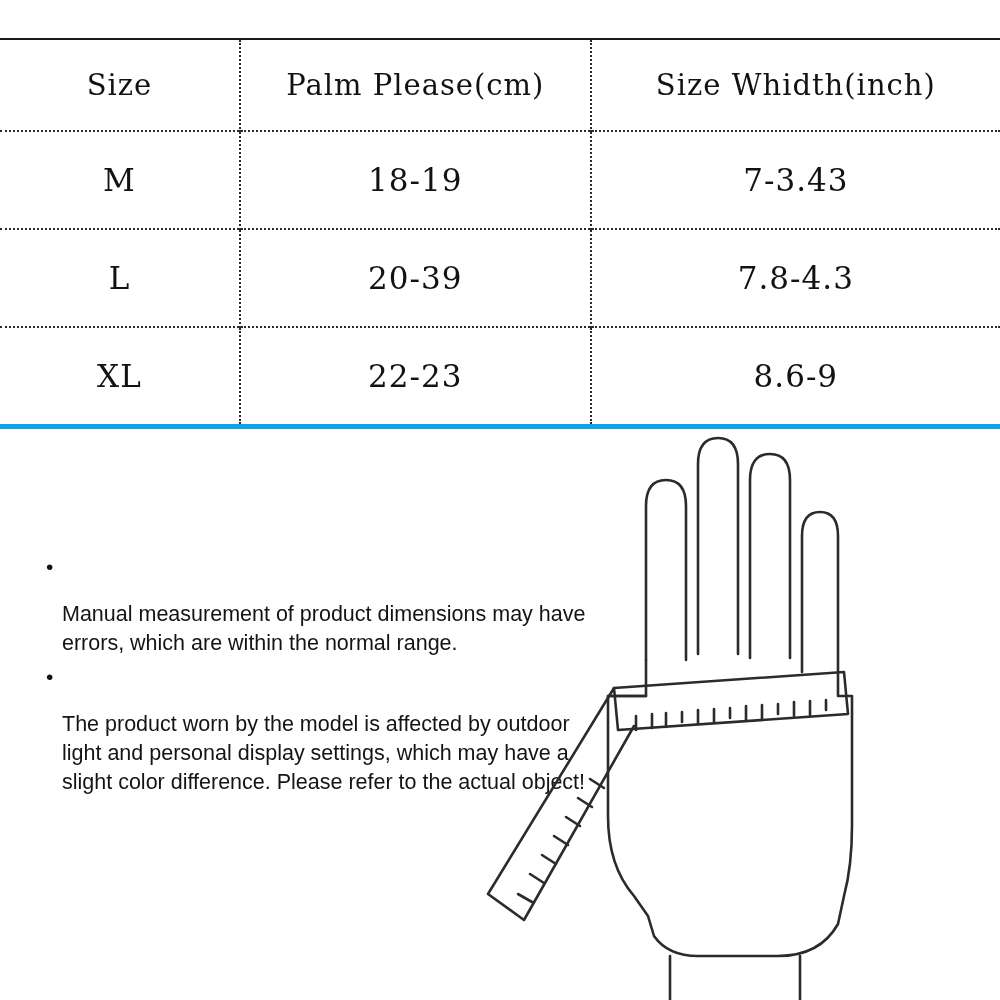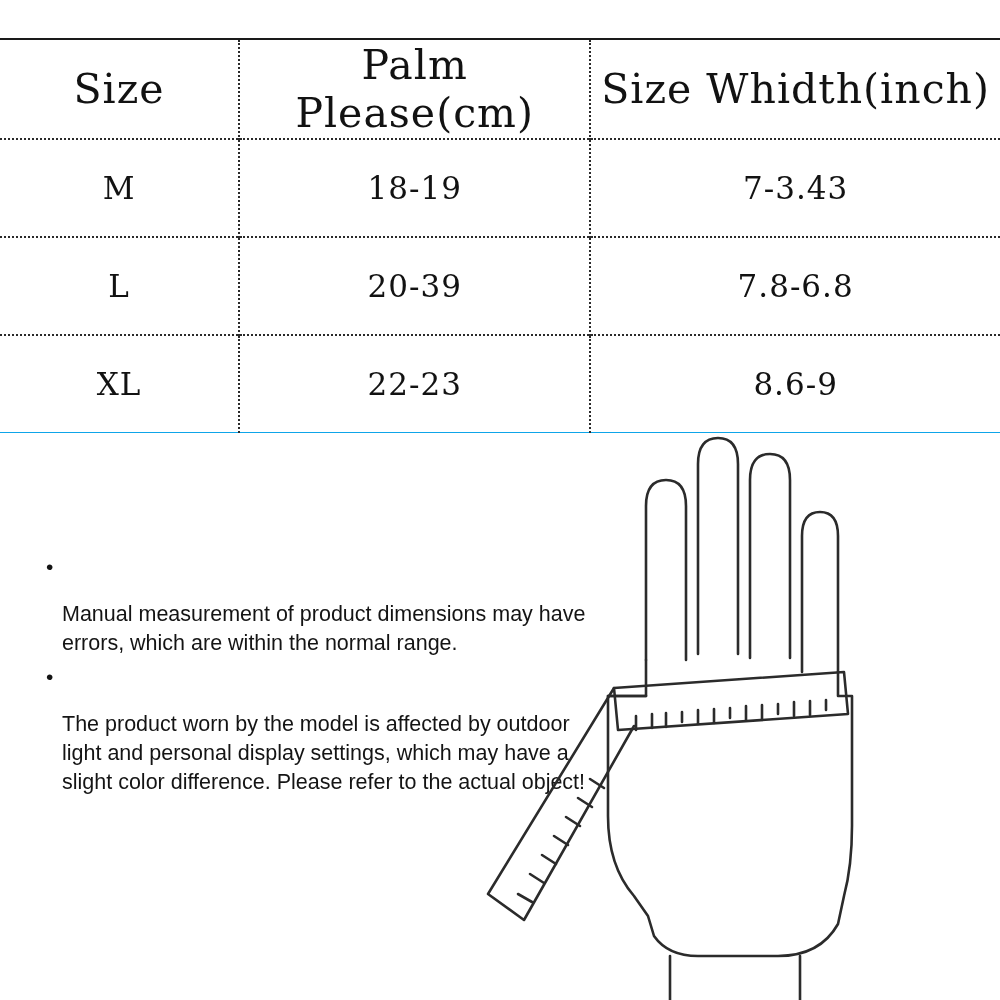--- a/index.html
+++ b/index.html
@@ -18,39 +18,39 @@
   
   .size-table {
     position: absolute;
     left: 0;
     top: 38px;
     width: 1000px;
     border-collapse: collapse;
     font-family: "DejaVu Serif", serif;
   }
   .size-table tr.header-row td {
-    font-size: 41px;
+    font-size: 29px;
     height: 88px;
   }
   .size-table td {
     text-align: center;
     vertical-align: middle;
     font-size: 31px;
     height: 94px;
     color: #121212;
     letter-spacing: 1px;
   }
   .size-table tr.header-row {
     border-top: 2px solid #1a1a1a;
   }
   .size-table tr {
     border-bottom: 2px dotted #2a2a2a;
   }
   .size-table tr:last-child {
-    border-bottom: 1px solid #0ea5e9;
+    border-bottom: 5px solid #0ea5e9;
   }
   .size-table td.col-size {
     width: 240px;
     border-right: 2px dotted #2a2a2a;
   }
   .size-table td.col-cm {
     width: 350px;
     border-right: 2px dotted #2a2a2a;
   }
   .size-table td.col-inch {
@@ -108,21 +108,21 @@
       <td class="col-inch">Size Whidth(inch)</td>
     </tr>
     <tr>
       <td class="col-size">M</td>
       <td class="col-cm">18-19</td>
       <td class="col-inch">7-3.43</td>
     </tr>
     <tr>
       <td class="col-size">L</td>
       <td class="col-cm">20-39</td>
-      <td class="col-inch">7.8-6.8</td>
+      <td class="col-inch">7.8-4.3</td>
     </tr>
     <tr>
       <td class="col-size">XL</td>
       <td class="col-cm">22-23</td>
       <td class="col-inch">8.6-9</td>
     </tr>
   </tbody>
 </table>
 
 <div class="notes">

